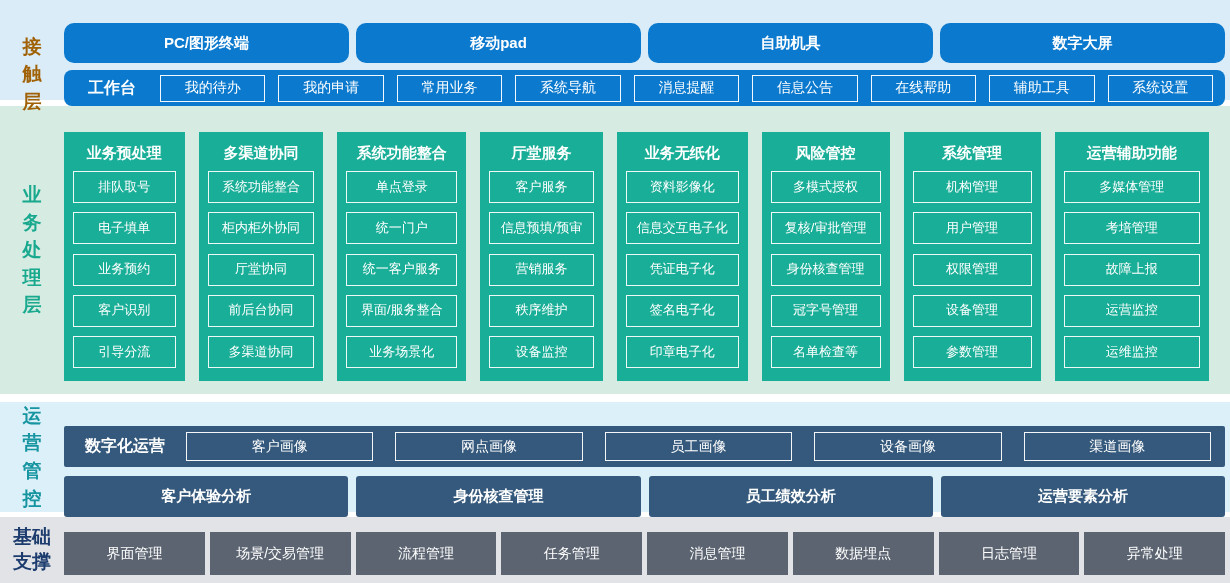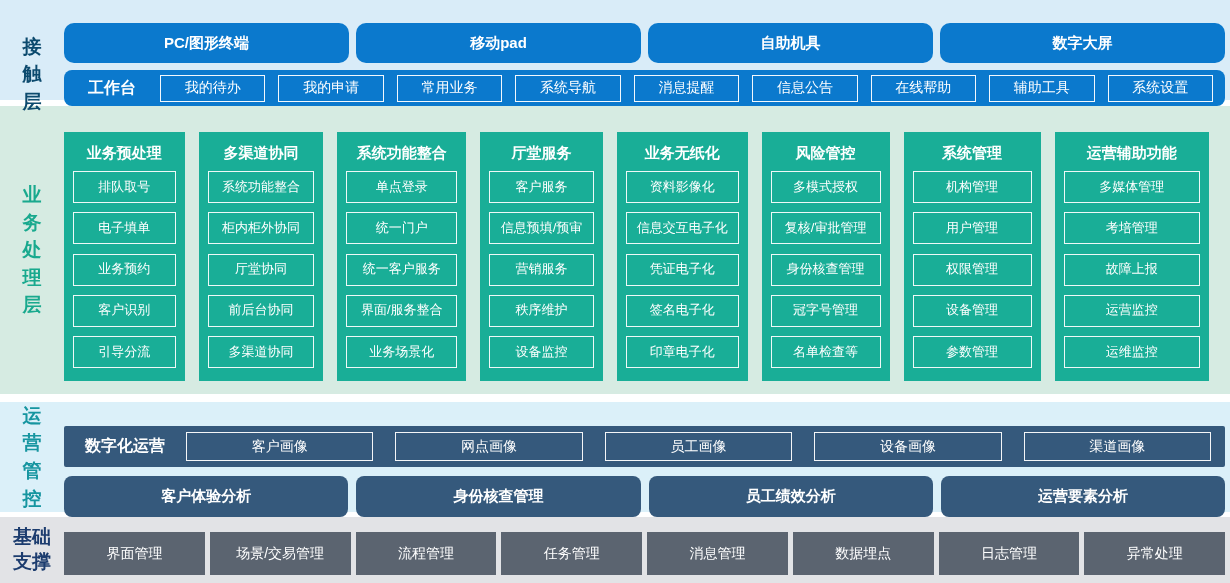--- a/index.html
+++ b/index.html
@@ -17,21 +17,21 @@
     display: flex; align-items: center; justify-content: center;
     font-weight: bold; font-size: 19px;
     text-align: center; word-break: break-all; line-height: 1.45;
   }
   .v-label { padding: 0 21px; }          
   .v2-label { padding: 0 9px; line-height: 1.3; } 
   .band-body { flex: 1; min-width: 0; margin-top: 15px; }
 
   
   .band-contact { height: 100px; background: #d9ecf8; }
-  .label-blue { color: #0c4a6e; margin-top: 48px; }
+  .label-blue { color: #a16207; margin-top: 48px; }
   .band-contact .band-body { padding: 8px 5px 0 0; }
   .terminal-row { display: flex; gap: 7px; height: 40px; }
   .terminal-btn {
     flex: 1; background: #0b79cd; color: #fff;
     font-weight: bold; font-size: 15px;
     border-radius: 10px;
     display: flex; align-items: center; justify-content: center;
     cursor: pointer;
   }
   .workbench-bar {
@@ -103,21 +103,21 @@
   .digital-item {
     flex: 1; height: 29px;
     border: 1px solid rgba(255,255,255,0.95);
     color: #fff; font-size: 14px;
     display: flex; align-items: center; justify-content: center;
     cursor: pointer;
   }
   .analysis-row { margin-top: 9px; display: flex; gap: 8px; }
   .analysis-btn {
     flex: 1; height: 41px; background: #35597c;
-    border-radius: 8px; color: #fff; font-weight: bold; font-size: 15px;
+    border-radius: 3px; color: #fff; font-weight: bold; font-size: 15px;
     display: flex; align-items: center; justify-content: center;
     cursor: pointer;
   }
 
   
   .band-foundation { height: 66px; background: #e2e3e6; margin-top: 5px; }
   .label-navy { color: #1c3c6e; }
   .band-foundation .band-body { padding: 0 5px 0 0; }
   .foundation-row { display: flex; gap: 5px; }
   .foundation-box {

